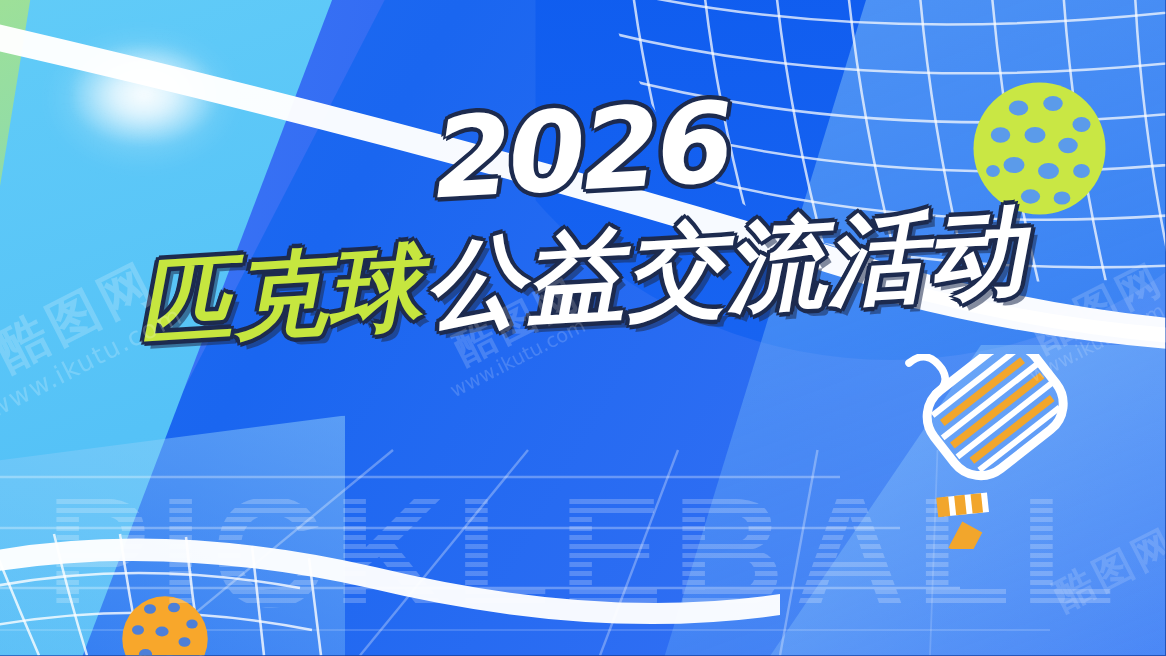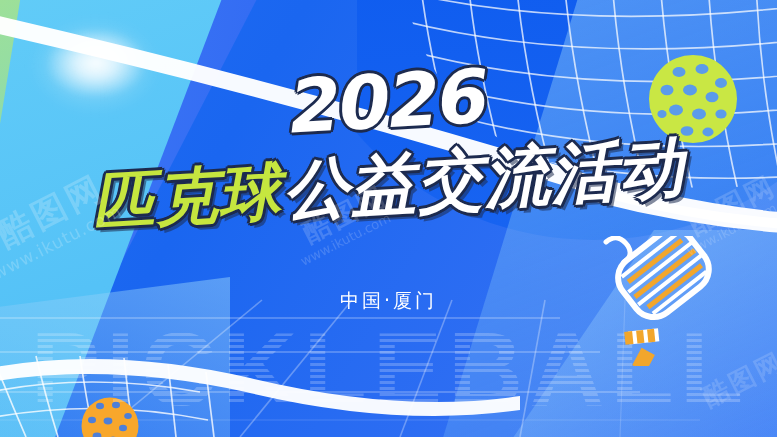--- a/index.html
+++ b/index.html
@@ -321,21 +321,20 @@
 
   <div class="title-wrap">
 
     <div class="year">2026</div>
 
     <div class="headline">
       <span class="hl-a">匹克球</span><span class="hl-b">公益交流活动</span>
     </div>
 
 
-    <div class="place">中国·厦门</div>
   </div>
 
   <div class="wm wm-l1">酷图网</div>
   <div class="wm wm-l2">www.ikutu.com</div>
 
   <div class="wm wm-c1">酷图网</div>
   <div class="wm wm-c2">www.ikutu.com</div>
 
   <div class="wm wm-r1">酷图网</div>
   <div class="wm wm-r2">www.ikutu.com</div>

